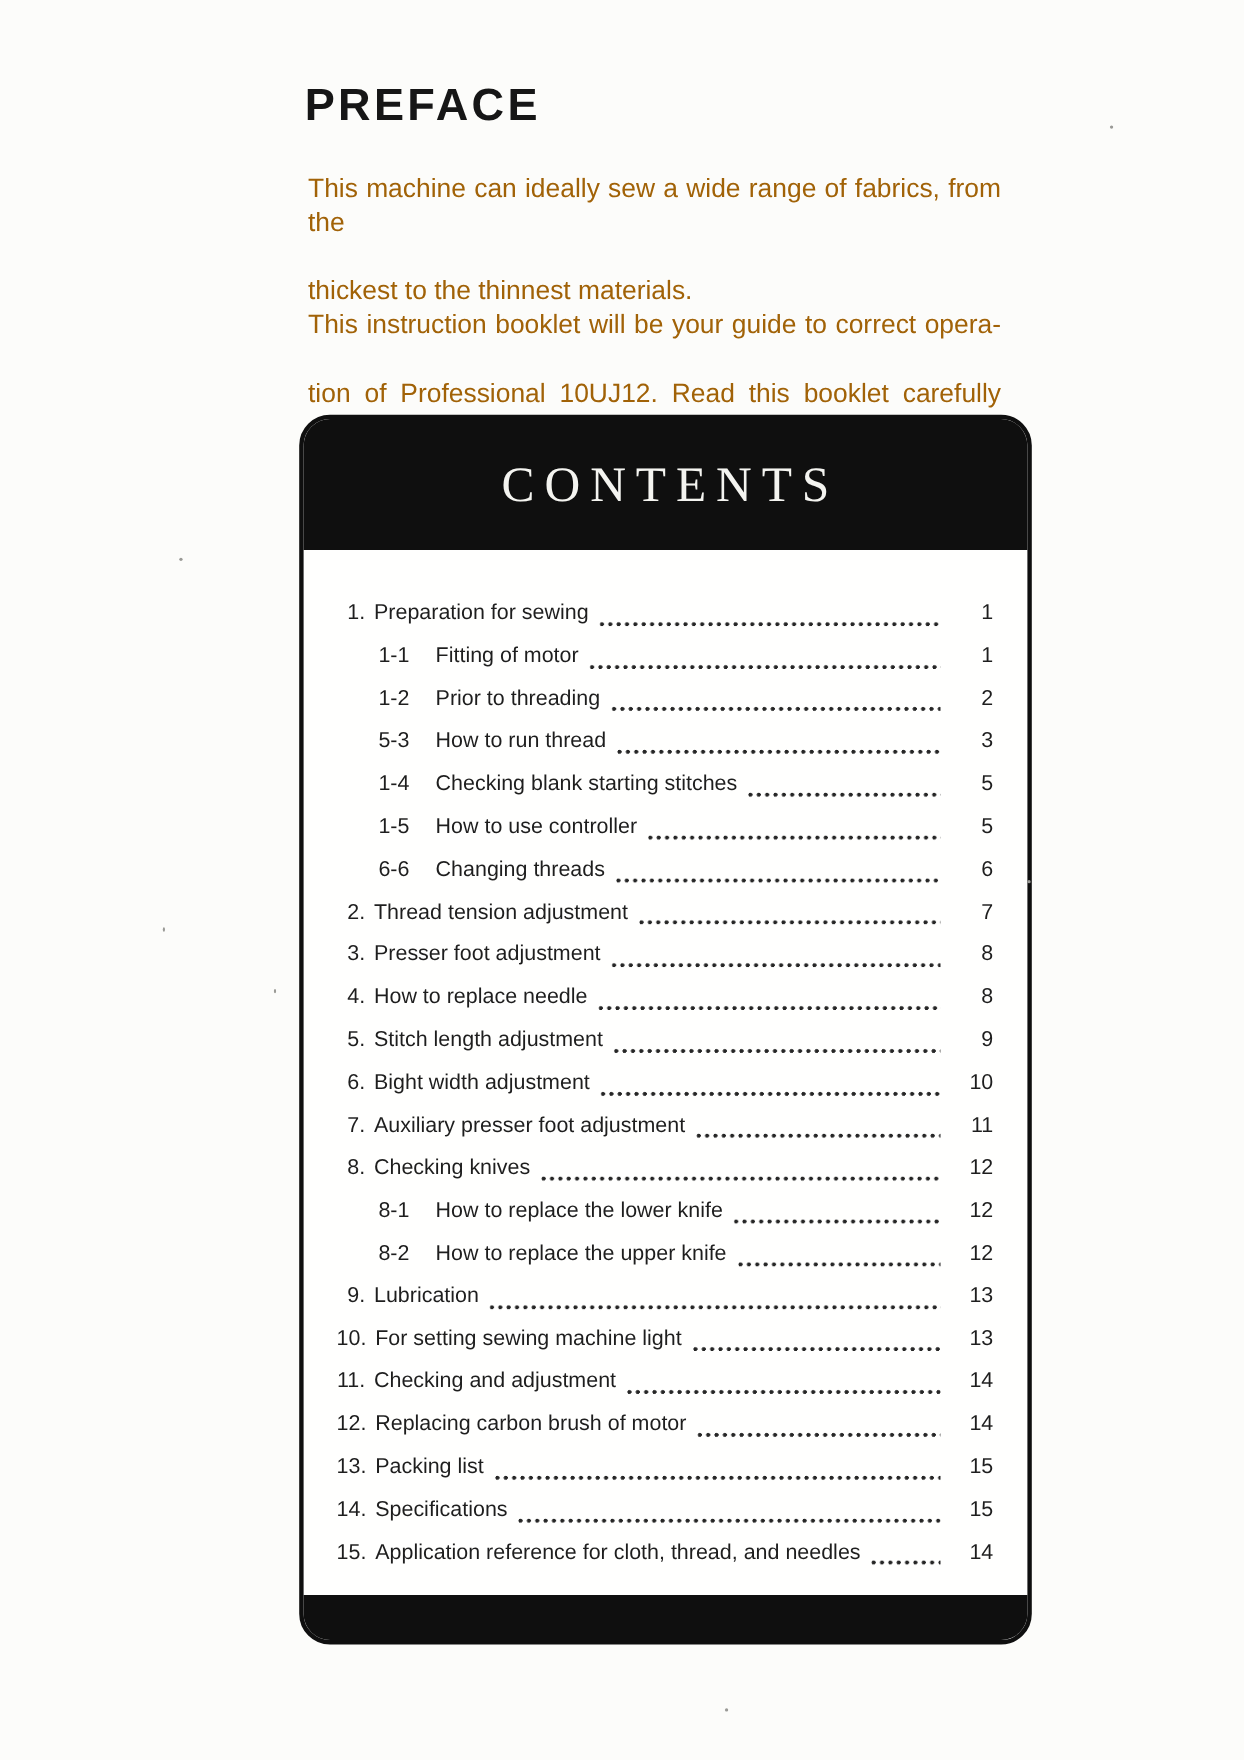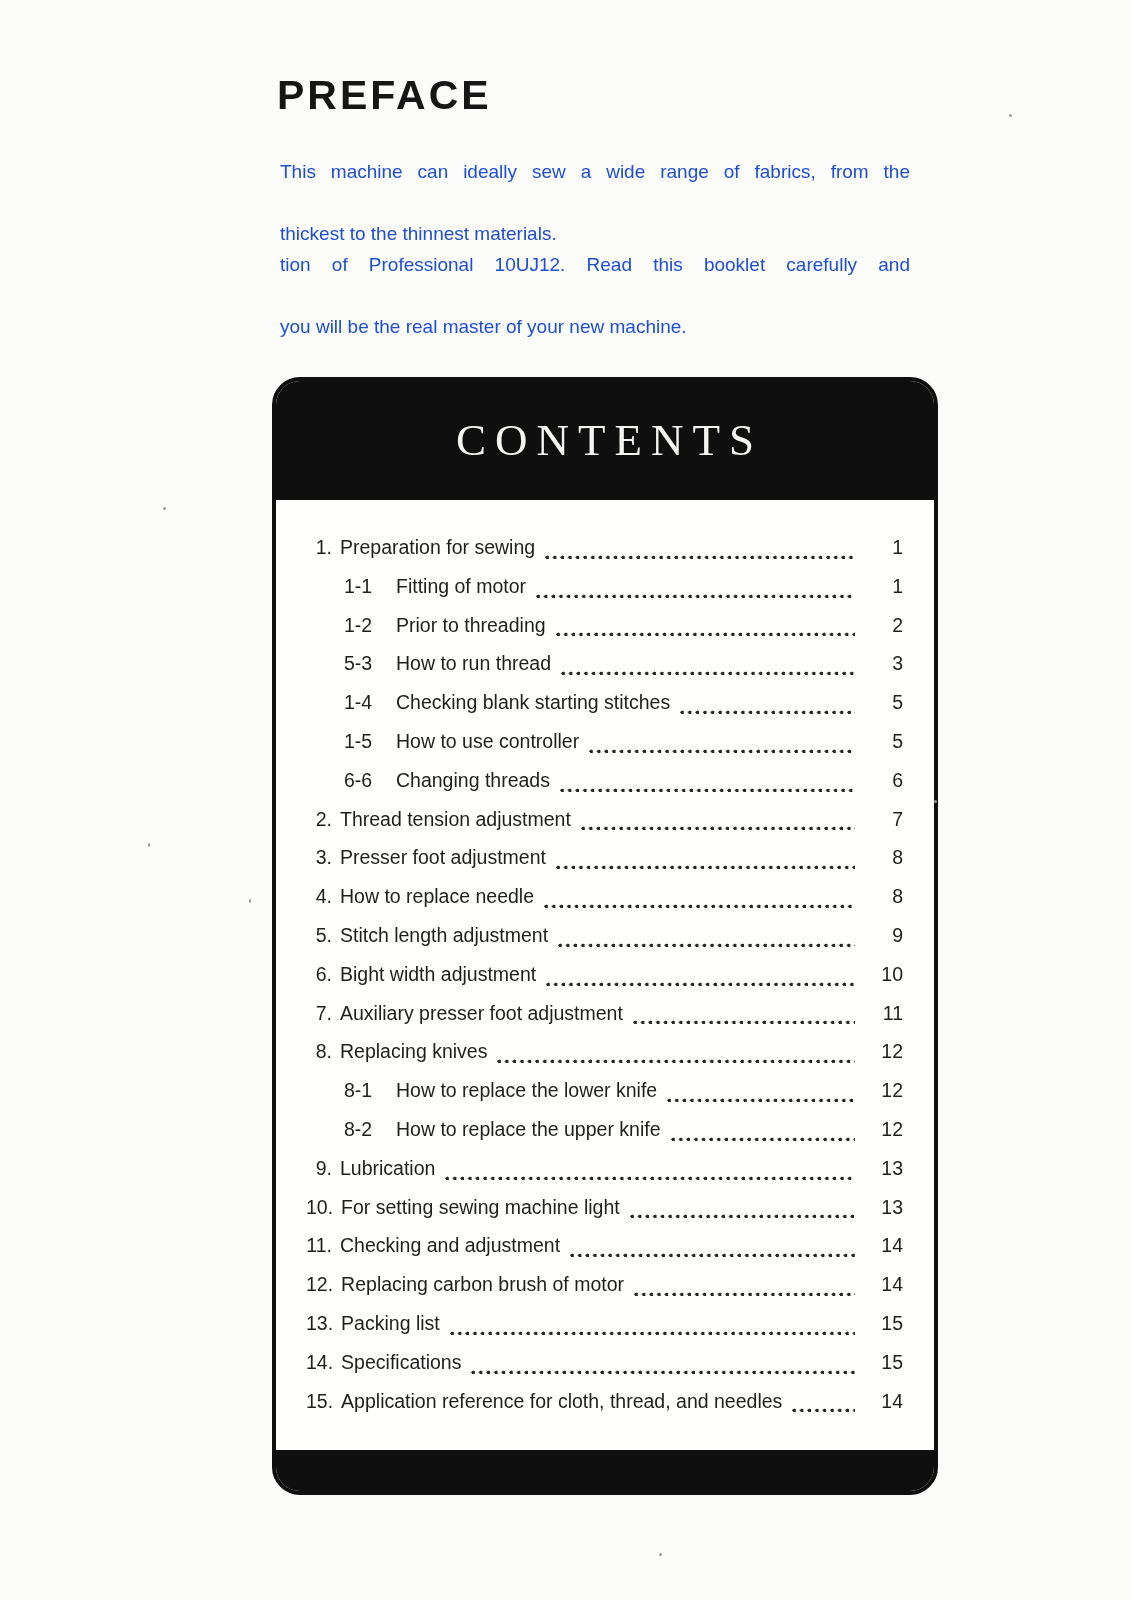--- a/index.html
+++ b/index.html
@@ -19,21 +19,21 @@
   }
 
   
   .preface-title{
     position:absolute;left:277px;top:72px;
     font-size:41px;font-weight:bold;letter-spacing:3px;
     color:#161616;
   }
   .preface-paragraph{
     position:absolute;left:280px;top:156px;width:630px;
-    font-size:19px;line-height:31px;color:#1d4ed8;
+    font-size:24px;line-height:31px;color:#a16207;
   }
   .pline{white-space:nowrap;}
   .pline.just{
     text-align:justify;white-space:normal;
   }
   .pline.just::after{content:"";display:inline-block;width:100%;}
 
   
   .contents-panel{
     position:absolute;left:272px;top:377px;
@@ -42,21 +42,21 @@
     background:#fffffe;
     border:4px solid var(--panel);
     border-radius:28px;
     overflow:hidden;
     display:flex;flex-direction:column;
   }
   .contents-header{
     flex:0 0 120px;
     background:var(--panel);
     display:flex;align-items:center;justify-content:center;
-    margin:-1px -1px 8px -1px;
+    margin:-1px -1px 18px -1px;
   }
   .contents-title{
     color:#f4f4f0;
     font-family:"Liberation Serif",serif;
     font-size:45px;font-weight:500;letter-spacing:9px;
     padding-left:9px; 
   }
   .toc-body{
     flex:1 1 auto;
     padding:28px 31px 0 30px;
@@ -99,20 +99,21 @@
 </head>
 <body>
 
 <div class="page">
 
   <div class="preface-title">PREFACE</div>
 
   <div class="preface-paragraph">
       <div class="pline just">This machine can ideally sew a wide range of fabrics, from the</div>
       <div class="pline">thickest to the thinnest materials.</div>
+      <div class="pline just">This instruction booklet will be your guide to correct opera-</div>
       <div class="pline just">tion of Professional 10UJ12. Read this booklet carefully and</div>
       <div class="pline">you will be the real master of your new machine.</div>
     </div>
 
   <div class="contents-panel">
     <div class="contents-header">
       <div class="contents-title">CONTENTS</div>
     </div>
     <div class="toc-body">
         <div class="toc-row">
@@ -188,21 +189,21 @@
     <span class="toc-page">10</span>
   </div>
         <div class="toc-row">
     <span class="toc-num">7.</span>
     <span class="toc-label">Auxiliary presser foot adjustment</span>
     <span class="toc-leader"></span>
     <span class="toc-page">11</span>
   </div>
         <div class="toc-row">
     <span class="toc-num">8.</span>
-    <span class="toc-label">Replacing knives</span>
+    <span class="toc-label">Checking knives</span>
     <span class="toc-leader"></span>
     <span class="toc-page">12</span>
   </div>
         <div class="toc-row lvl2">
     <span class="toc-num">8-1</span>
     <span class="toc-label">How to replace the lower knife</span>
     <span class="toc-leader"></span>
     <span class="toc-page">12</span>
   </div>
         <div class="toc-row lvl2">

